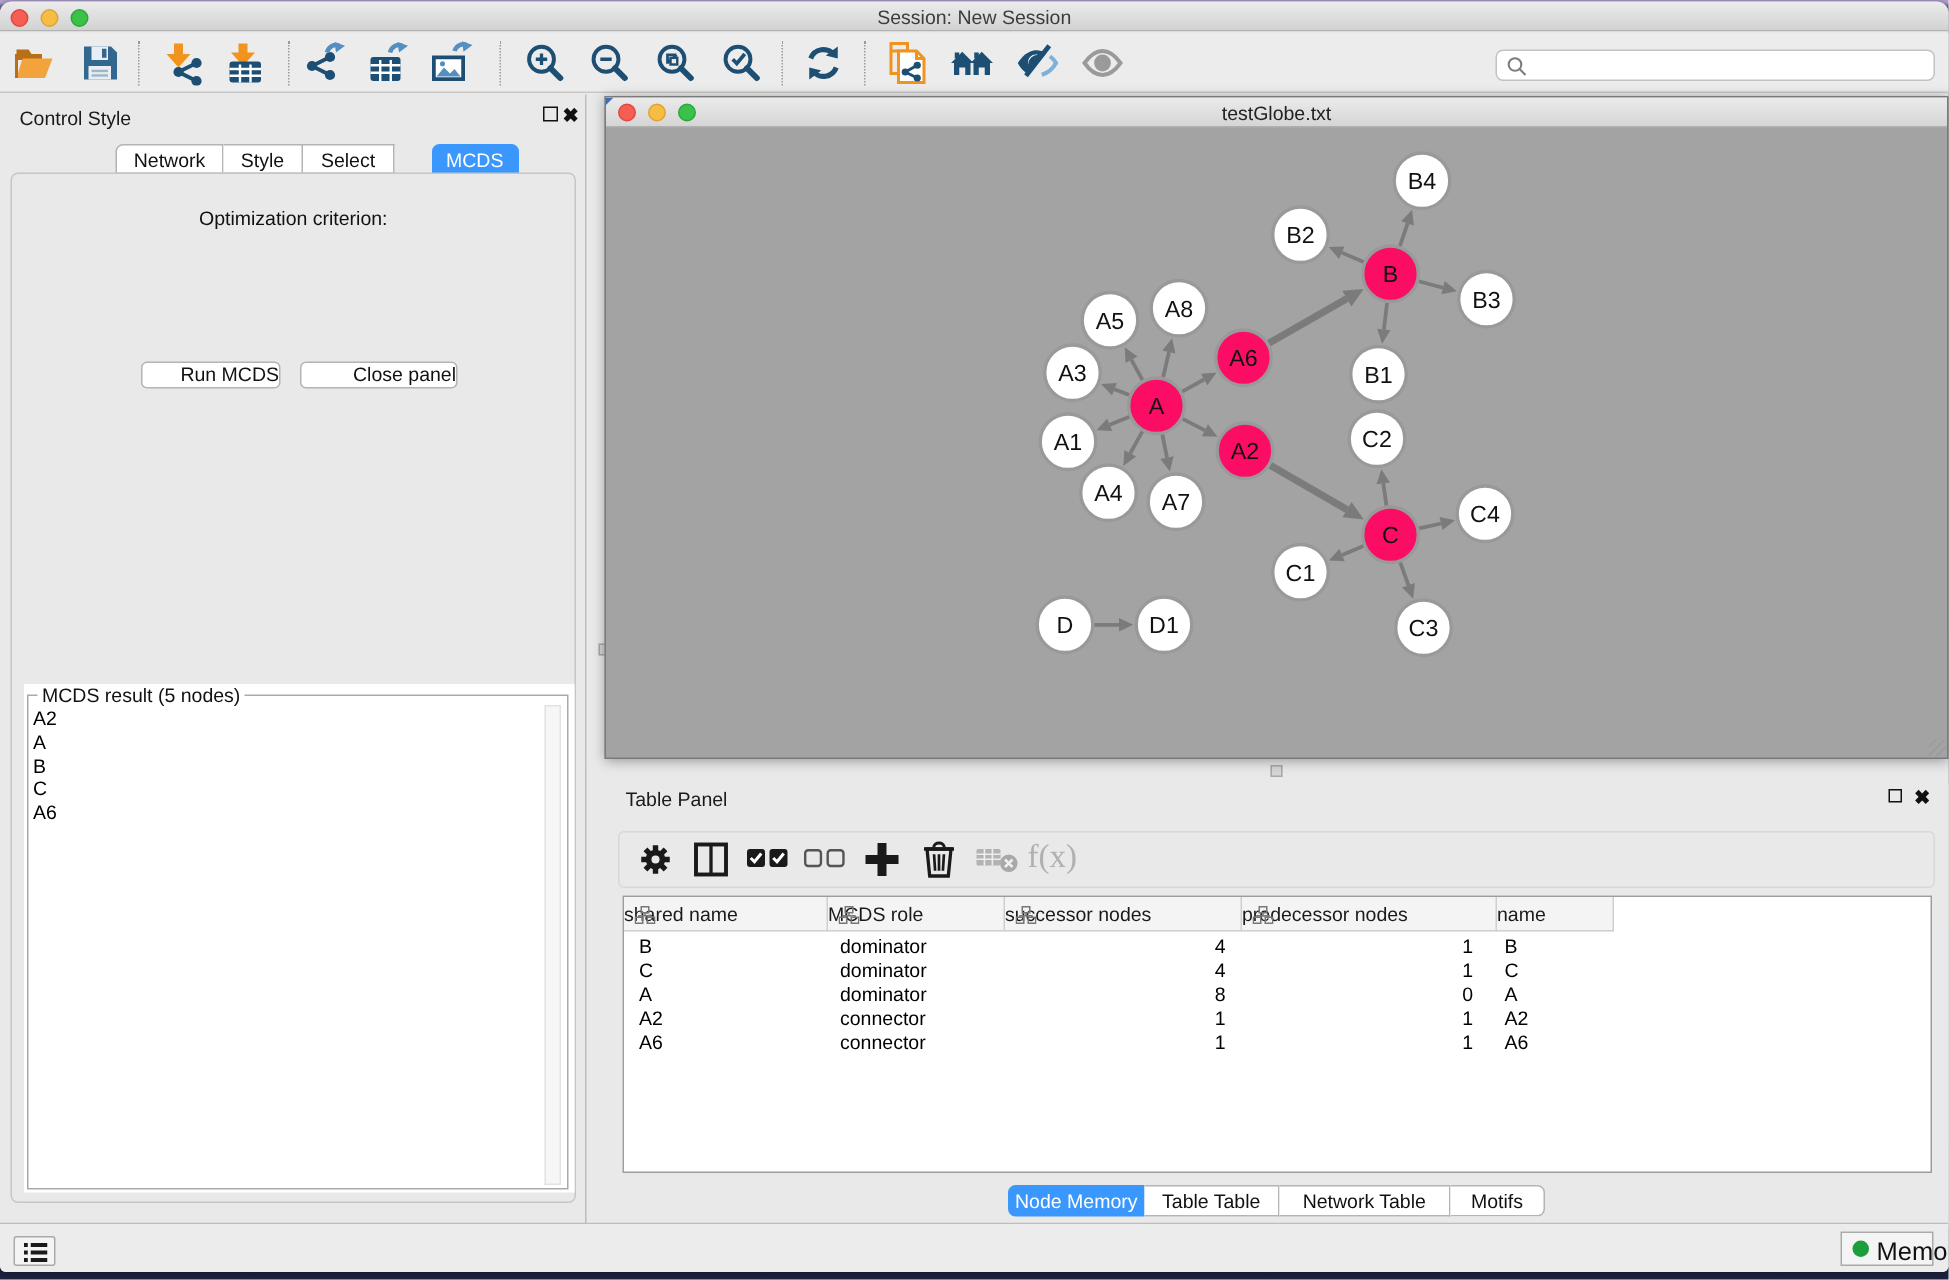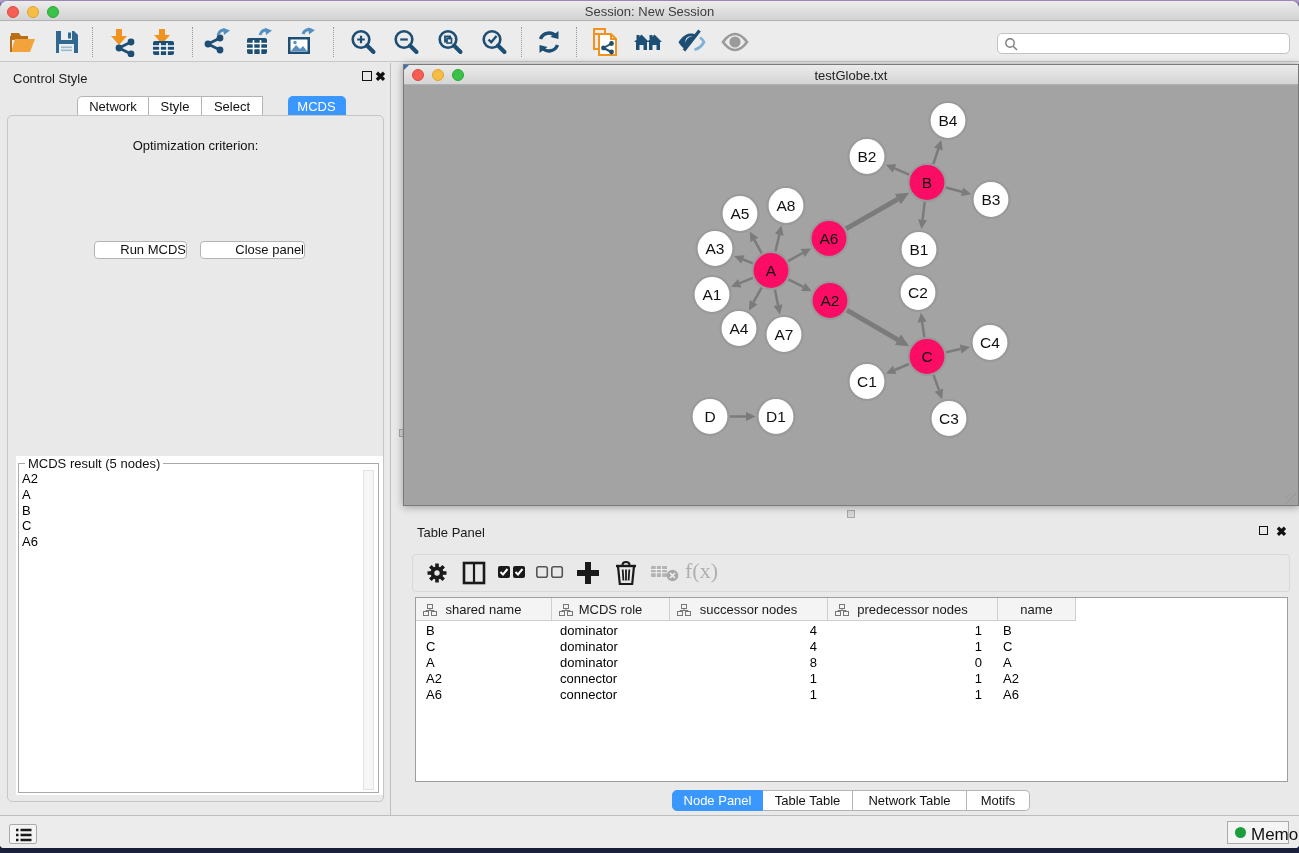--- a/index.html
+++ b/index.html
@@ -55,21 +55,21 @@
 #grip { position:absolute; right:1px; bottom:1px; width:11px; height:11px;
   background:repeating-linear-gradient(135deg, transparent 0 3px, #9a9a9a 3px 4px); }
 
 .hgrip { position:absolute; width:8px; height:8px; background:#d6d6d6; border:1px solid #a8a8a8; }
 
 #tp { position:absolute; left:403px; top:459px; width:896px; height:294px; background:#e9e9e9; }
 #tp-head .lbl { position:absolute; left:14px; top:3px; font-size:13px; color:#1a1a1a; }
 #tptools { position:absolute; left:9px; top:31.5px; width:878px; height:38.5px; border:1px solid #d8d8d8; border-radius:4px; }
 #tptable { position:absolute; left:12px; top:75px; width:873px; height:185px; background:#fff; border:1px solid #9d9d9d; }
 #thead { position:absolute; left:0; top:0; width:660px; height:23px; background:#f4f4f4; border-bottom:1px solid #cfcfcf; }
-.th { position:absolute; top:0; height:23px; border-right:1px solid #cfcfcf; font-size:13px; color:#1a1a1a; text-align:center; line-height:23px; }
+.th { position:absolute; top:0; height:23px; border-right:1px solid #cfcfcf; font-size:13px; color:#1a1a1a; text-align:left; line-height:23px; }
 .th svg { position:absolute; left:7px; top:6px; }
 .cell { position:absolute; font-size:13px; color:#000; height:16px; line-height:16px; }
 #tabsrow { position:absolute; left:269px; top:268px; width:620px; }
 .btab { display:inline-block; box-sizing:border-box; height:21px; line-height:20px; text-align:center; background:#fff; border:1px solid #b4b4b4; border-left:none; font-size:13px; color:#111; vertical-align:top; }
 .btab.first { border-left:1px solid #b4b4b4; border-radius:5px 0 0 5px; }
 .btab.last { border-radius:0 5px 5px 0; }
 .btab.sel { background:#3a97fd; color:#fff; border-color:#3a97fd; }
 
 #status { position:absolute; left:0; top:814px; width:1299px; height:33px; background:#ececec; border-top:1px solid #bdbdbd; border-radius:0 0 4px 4px; }
 #listbtn { position:absolute; left:9px; top:8px; width:28px; height:20px; background:#f4f4f4; border:1px solid #aaaaaa; border-radius:2px; }
@@ -412,21 +412,21 @@
       <div class="cell" style="left:254px; top:73px; width:147px; text-align:right;">1</div>
       <div class="cell" style="left:412px; top:73px; width:154px; text-align:right;">1</div>
       <div class="cell" style="left:587px; top:73px;">A2</div>
       <div class="cell" style="left:10px; top:89px;">A6</div>
       <div class="cell" style="left:144px; top:89px;">connector</div>
       <div class="cell" style="left:254px; top:89px; width:147px; text-align:right;">1</div>
       <div class="cell" style="left:412px; top:89px; width:154px; text-align:right;">1</div>
       <div class="cell" style="left:587px; top:89px;">A6</div>
     </div>
     <div id="tabsrow">
-      <span class="btab sel first" style="width:91px;">Node Panel</span><span class="btab" style="width:90px;">Table Table</span><span class="btab" style="width:114px;">Network Table</span><span class="btab last" style="width:63px;">Motifs</span>
+      <span class="btab sel first" style="width:91px;">Node Memory</span><span class="btab" style="width:90px;">Table Table</span><span class="btab" style="width:114px;">Network Table</span><span class="btab last" style="width:63px;">Motifs</span>
     </div>
   </div>
 </div>
 <div id="status">
   <div id="listbtn">
     <svg class="abs" style="left:6px;top:3px" width="16" height="14">
       <path d="M0 2 h2.5 M4.5 2 h11 M0 7 h2.5 M4.5 7 h11 M0 12 h2.5 M4.5 12 h11" stroke="#1a1a1a" stroke-width="2.6"></path>
     </svg>
   </div>
   <div id="membtn">

